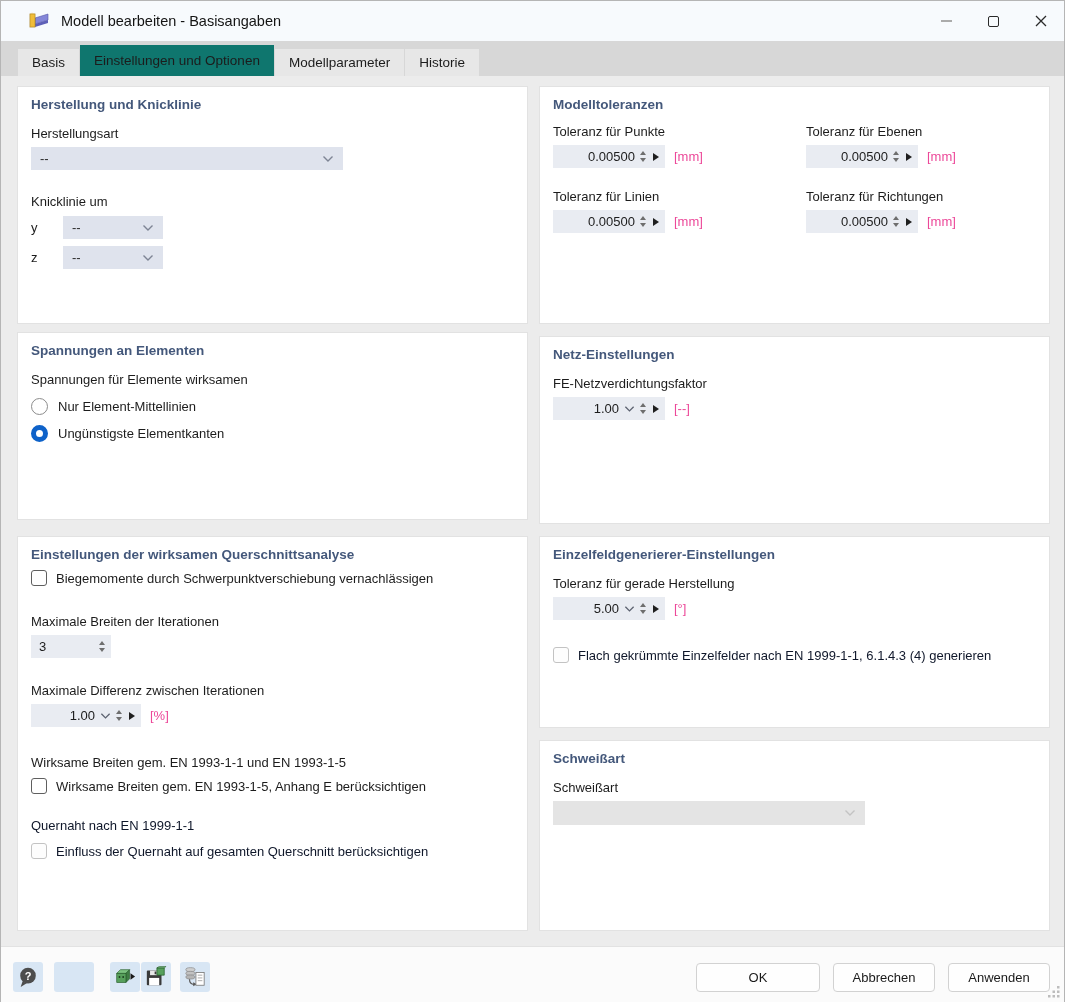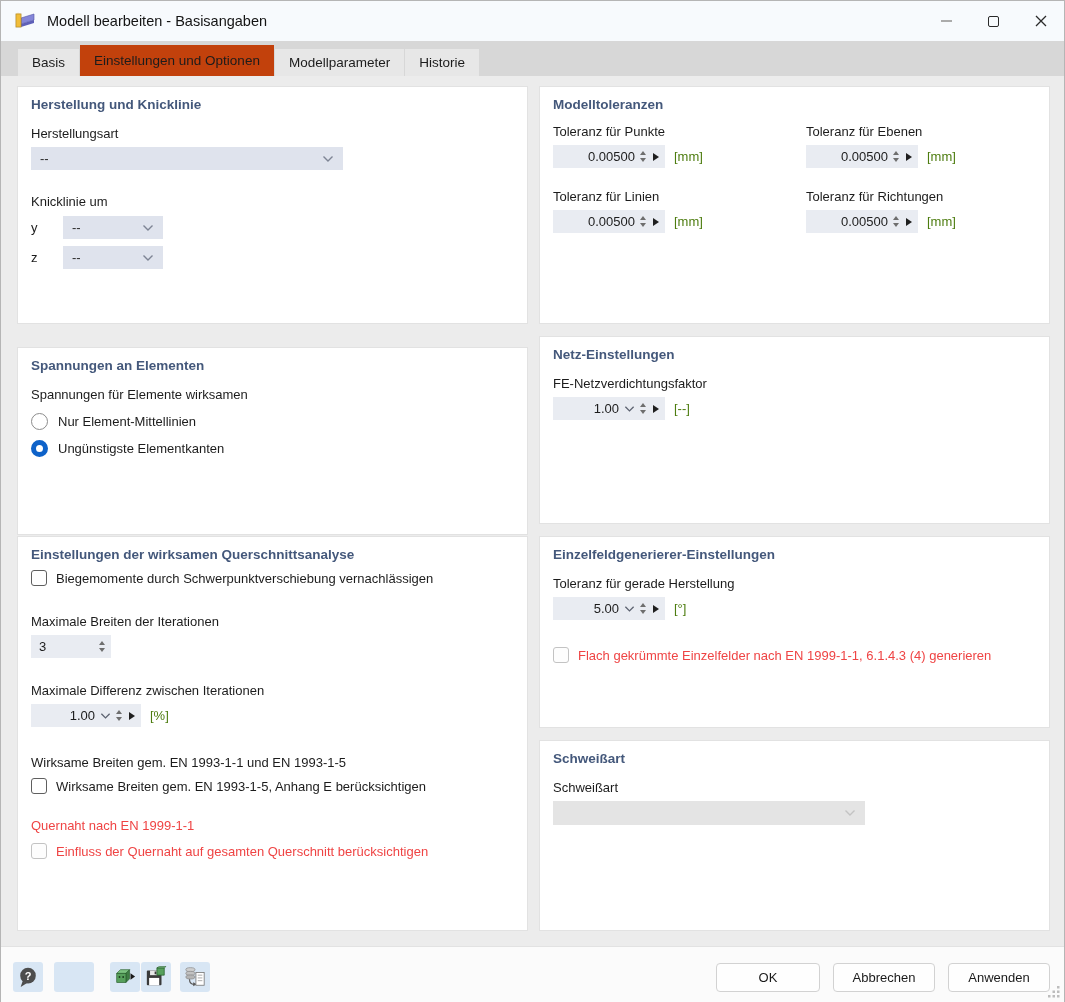--- a/index.html
+++ b/index.html
@@ -1,55 +1,55 @@
 <!DOCTYPE html>
 <html><head>
 <meta charset="utf-8">
 <style>
   * { margin:0; padding:0; box-sizing:border-box; }
   html,body { width:1065px; height:1002px; }
   body { font-family:"Liberation Sans", sans-serif; position:relative; background:#ececec; overflow:hidden; }
   .window { position:absolute; inset:0; border:1px solid #b5b5b5; background:#ececec; }
 
   
-  .titlebar { position:absolute; top:0; left:0; width:100%; height:40px; background:#f7fafd; display:flex; align-items:center; padding-left:12px; }
+  .titlebar { position:absolute; top:0; left:0; width:100%; height:40px; background:#f7fafd; display:flex; align-items:center; padding-left:26px; }
   .app-icon { width:24px; height:24px; flex:none; }
   .titlebar-title { font-size:14.5px; color:#141414; margin-left:10px; }
   .win-controls { margin-left:auto; display:flex; height:100%; }
   .win-btn { width:47px; height:100%; display:flex; align-items:center; justify-content:center; }
   .min-glyph { width:11px; height:2px; background:#ababab; }
   .max-glyph { width:11px; height:11px; border:1.4px solid #2a2a2a; border-radius:2px; }
 
   
   .tabstrip { position:absolute; top:40px; left:0; width:100%; height:35px; background:#d7d7d7; display:flex; align-items:flex-end; padding-left:17px; }
   .tab { height:27px; background:#e7e7e7; display:flex; align-items:center; padding:0 14px; font-size:13.5px; color:#1c1c1c; margin-right:1px; cursor:default; }
-  .tab.active { height:31px; background:#c2410c; }
+  .tab.active { height:31px; background:#0f766e; }
 
   .content { position:absolute; top:75px; left:0; width:100%; height:870px; background:#ececec; }
 
   .panel { position:absolute; background:#ffffff; border:1px solid #e2e2e2; padding:0 13px; }
   .sec-title { font-size:13.5px; font-weight:bold; color:#44587b; margin-top:10px; }
   .lbl { font-size:13px; color:#1c1c1c; }
-  .lbl.disabled { color:#ef4444; }
+  .lbl.disabled { color:#0f172a; }
 
   .mt6{margin-top:6px} .mt7{margin-top:7px} .mt8{margin-top:8px} .mt10{margin-top:10px}
   .mt11{margin-top:11px} .mt14{margin-top:14px} .mt24{margin-top:24px} .mt25{margin-top:25px} .mt27{margin-top:27px} .mt28{margin-top:28px}
 
   .dropdown { background:#dfe3ed; height:23px; display:flex; align-items:center; padding:0 9px; font-size:13px; color:#2a2a2a; }
   .dropdown .chev { margin-left:auto; }
   .dropdown.disabled { background:#e4e4e4; }
 
   .numfield { background:#e9ecf2; height:23px; display:flex; align-items:center; padding:0 6px 0 8px; font-size:13px; color:#1c1c1c; gap:5px; }
   .numval { flex:1; text-align:right; }
   .numval.left { text-align:left; }
   .spinner { display:flex; flex-direction:column; gap:3px; align-items:center; }
   .tri-up { width:0; height:0; border-left:3.5px solid transparent; border-right:3.5px solid transparent; border-bottom:4.5px solid #6e6e6e; }
   .tri-dn { width:0; height:0; border-left:3.5px solid transparent; border-right:3.5px solid transparent; border-top:4.5px solid #6e6e6e; }
   .arrow-r { width:0; height:0; border-top:4px solid transparent; border-bottom:4px solid transparent; border-left:6px solid #1f1f1f; margin-left:2px; }
-  .unit { font-size:13px; color:#4d7c0f; margin-left:9px; }
+  .unit { font-size:13px; color:#ec4899; margin-left:9px; }
   .field-row { display:flex; align-items:center; }
 
   .chk { width:16px; height:16px; border:1px solid #5f5f5f; border-radius:3px; background:#fff; flex:none; }
   .chk.disabled { border-color:#c3c3c3; background:#fdfdfd; }
   .chk-row { display:flex; align-items:center; gap:9px; }
 
   .radio { width:17px; height:17px; border-radius:50%; background:#fff; border:1px solid #8c8c8c; flex:none; }
   .radio.selected { border:5px solid #0e62c9; }
   .radio-row { display:flex; align-items:center; gap:10px; }
 
@@ -199,21 +199,21 @@
                 </span>
               <span class="arrow-r"></span>
             </div>
             <span class="unit">[mm]</span>
           </div>
         </div>
 
       </div>
     </div>
 
-    <div class="panel" style="left:16px; top:271px; width:511px; height:188px;">
+    <div class="panel" style="left:16px; top:256px; width:511px; height:188px;">
       <div class="sec-title">Spannungen an Elementen</div>
       <div class="lbl mt14">Spannungen für Elemente wirksamen</div>
       <div class="radio-row mt11">
         <span class="radio"></span>
         <span class="lbl">Nur Element-Mittellinien</span>
       </div>
       <div class="radio-row mt10">
         <span class="radio selected"></span>
         <span class="lbl">Ungünstigste Elementkanten</span>
       </div>
@@ -369,21 +369,21 @@
         <ellipse cx="7" cy="8" rx="5" ry="2.2" fill="#c2c2c2" stroke="#8a8a8a" stroke-width="0.8"></ellipse>
         <ellipse cx="7" cy="12" rx="5" ry="2.2" fill="#b5b5b5" stroke="#8a8a8a" stroke-width="0.8"></ellipse>
         <path d="M6 14.5 C6 18.5 8 20 11 20" stroke="#5a5a5a" stroke-width="1.3" fill="none"></path>
         <polygon points="10,17.8 14,20 10,22.2" fill="#5a5a5a"></polygon>
         <rect x="13" y="7" width="9" height="14" fill="#ffffff" stroke="#777777" stroke-width="0.9"></rect>
         <path d="M15 10 H20 M15 13 H20 M15 16 H20" stroke="#9a9a9a" stroke-width="0.9"></path>
       </svg>
     </div>
 
     <div class="btn-group">
-      <div class="btn" style="width:104px;">OK</div>
+      <div class="btn" style="width:124px;">OK</div>
       <div class="btn" style="width:102px;">Abbrechen</div>
       <div class="btn" style="width:102px;">Anwenden</div>
     </div>
   </div>
 
   <svg class="grip" width="13" height="13" viewBox="0 0 13 13">
     <rect x="9" y="1" width="2.5" height="2.5" fill="#bdbdbd"></rect>
     <rect x="9" y="5.5" width="2.5" height="2.5" fill="#bdbdbd"></rect>
     <rect x="4.5" y="5.5" width="2.5" height="2.5" fill="#bdbdbd"></rect>
     <rect x="9" y="10" width="2.5" height="2.5" fill="#bdbdbd"></rect>

